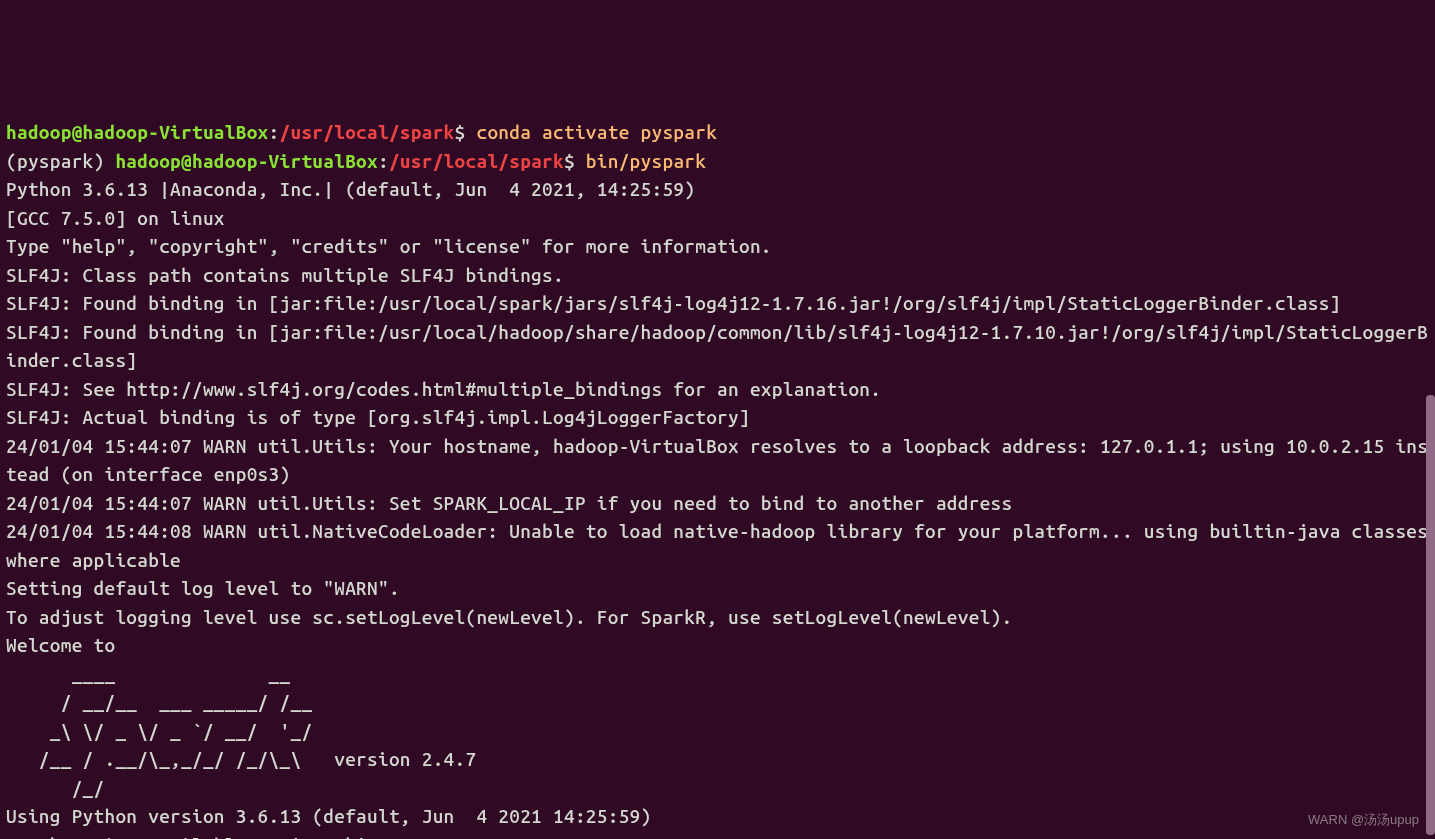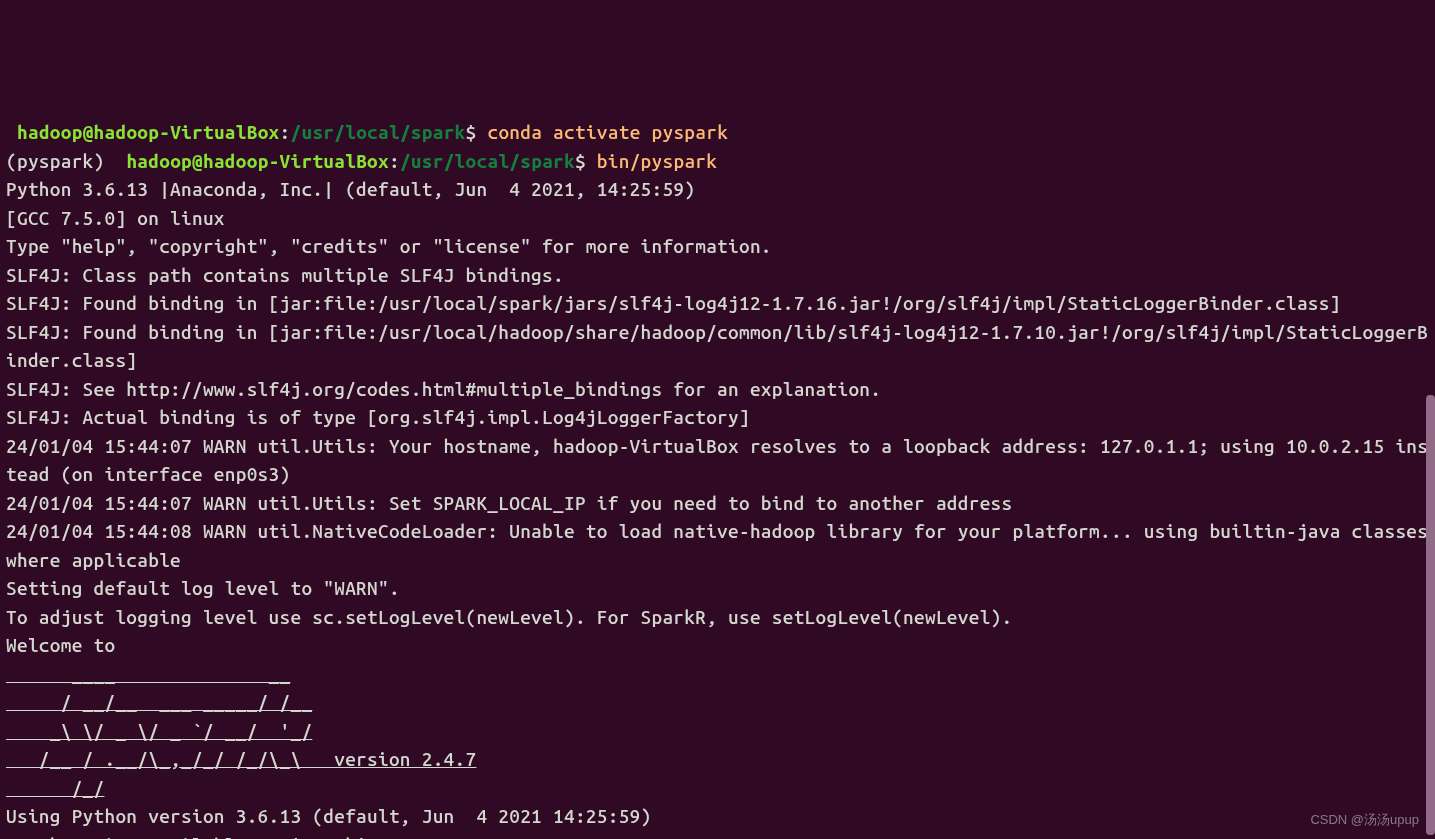--- a/index.html
+++ b/index.html
@@ -19,38 +19,36 @@
       overflow: hidden;
       position: relative;
       white-space: pre-wrap;
       word-break: break-all;
       letter-spacing: 0.3px;
       font-weight: 500;
     }
     .user-host {
       color: #8ae234;
       font-weight: bold;
-      margin-left: 11px;
     }
     .path {
-      color: #15803d;
+      color: #ef4444;
       font-weight: bold;
     }
     .dollar {
       color: #d3d7cf;
     }
     .cmd {
       color: #fdba74;
     }
     .line {
       display: block;
     }
     .ascii {
       white-space: pre;
-      text-decoration: underline;
     }
     .watermark {
       position: absolute;
       bottom: 10px;
       right: 16px;
       color: rgba(210, 210, 210, 0.55);
       font-size: 13px;
       font-family: Arial, sans-serif;
       letter-spacing: 0;
       font-weight: normal;
@@ -66,16 +64,16 @@
     }
   </style>
 </head>
 <body>
 
 
 
 <div><span class="line"><span class="user-host">hadoop@hadoop-VirtualBox</span><span>:</span><span class="path">/usr/local/spark</span><span class="dollar">$ </span><span class="cmd">conda activate pyspark</span></span><span class="line"><span>(pyspark) </span><span class="user-host">hadoop@hadoop-VirtualBox</span><span>:</span><span class="path">/usr/local/spark</span><span class="dollar">$ </span><span class="cmd">bin/pyspark</span></span><span class="line">Python 3.6.13 |Anaconda, Inc.| (default, Jun  4 2021, 14:25:59)</span><span class="line">[GCC 7.5.0] on linux</span><span class="line">Type "help", "copyright", "credits" or "license" for more information.</span><span class="line">SLF4J: Class path contains multiple SLF4J bindings.</span><span class="line">SLF4J: Found binding in [jar:file:/usr/local/spark/jars/slf4j-log4j12-1.7.16.jar!/org/slf4j/impl/StaticLoggerBinder.class]</span><span class="line">SLF4J: Found binding in [jar:file:/usr/local/hadoop/share/hadoop/common/lib/slf4j-log4j12-1.7.10.jar!/org/slf4j/impl/StaticLoggerBinder.class]</span><span class="line">SLF4J: See http://www.slf4j.org/codes.html#multiple_bindings for an explanation.</span><span class="line">SLF4J: Actual binding is of type [org.slf4j.impl.Log4jLoggerFactory]</span><span class="line">24/01/04 15:44:07 WARN util.Utils: Your hostname, hadoop-VirtualBox resolves to a loopback address: 127.0.1.1; using 10.0.2.15 instead (on interface enp0s3)</span><span class="line">24/01/04 15:44:07 WARN util.Utils: Set SPARK_LOCAL_IP if you need to bind to another address</span><span class="line">24/01/04 15:44:08 WARN util.NativeCodeLoader: Unable to load native-hadoop library for your platform... using builtin-java classes where applicable</span><span class="line">Setting default log level to "WARN".</span><span class="line">To adjust logging level use sc.setLogLevel(newLevel). For SparkR, use setLogLevel(newLevel).</span><span class="line">Welcome to</span><span class="line ascii">      ____              __</span><span class="line ascii">     / __/__  ___ _____/ /__</span><span class="line ascii">    _\ \/ _ \/ _ `/ __/  '_/</span><span class="line ascii">   /__ / .__/\_,_/_/ /_/\_\   version 2.4.7</span><span class="line ascii">      /_/</span><span class="line"></span><span class="line">Using Python version 3.6.13 (default, Jun  4 2021 14:25:59)</span><span class="line">SparkSession available as 'spark'.</span></div>
 
 <div class="scrollbar"></div>
-<div class="watermark">CSDN @汤汤upup</div>
+<div class="watermark">WARN @汤汤upup</div>
 
 
 
 
 </body></html>

